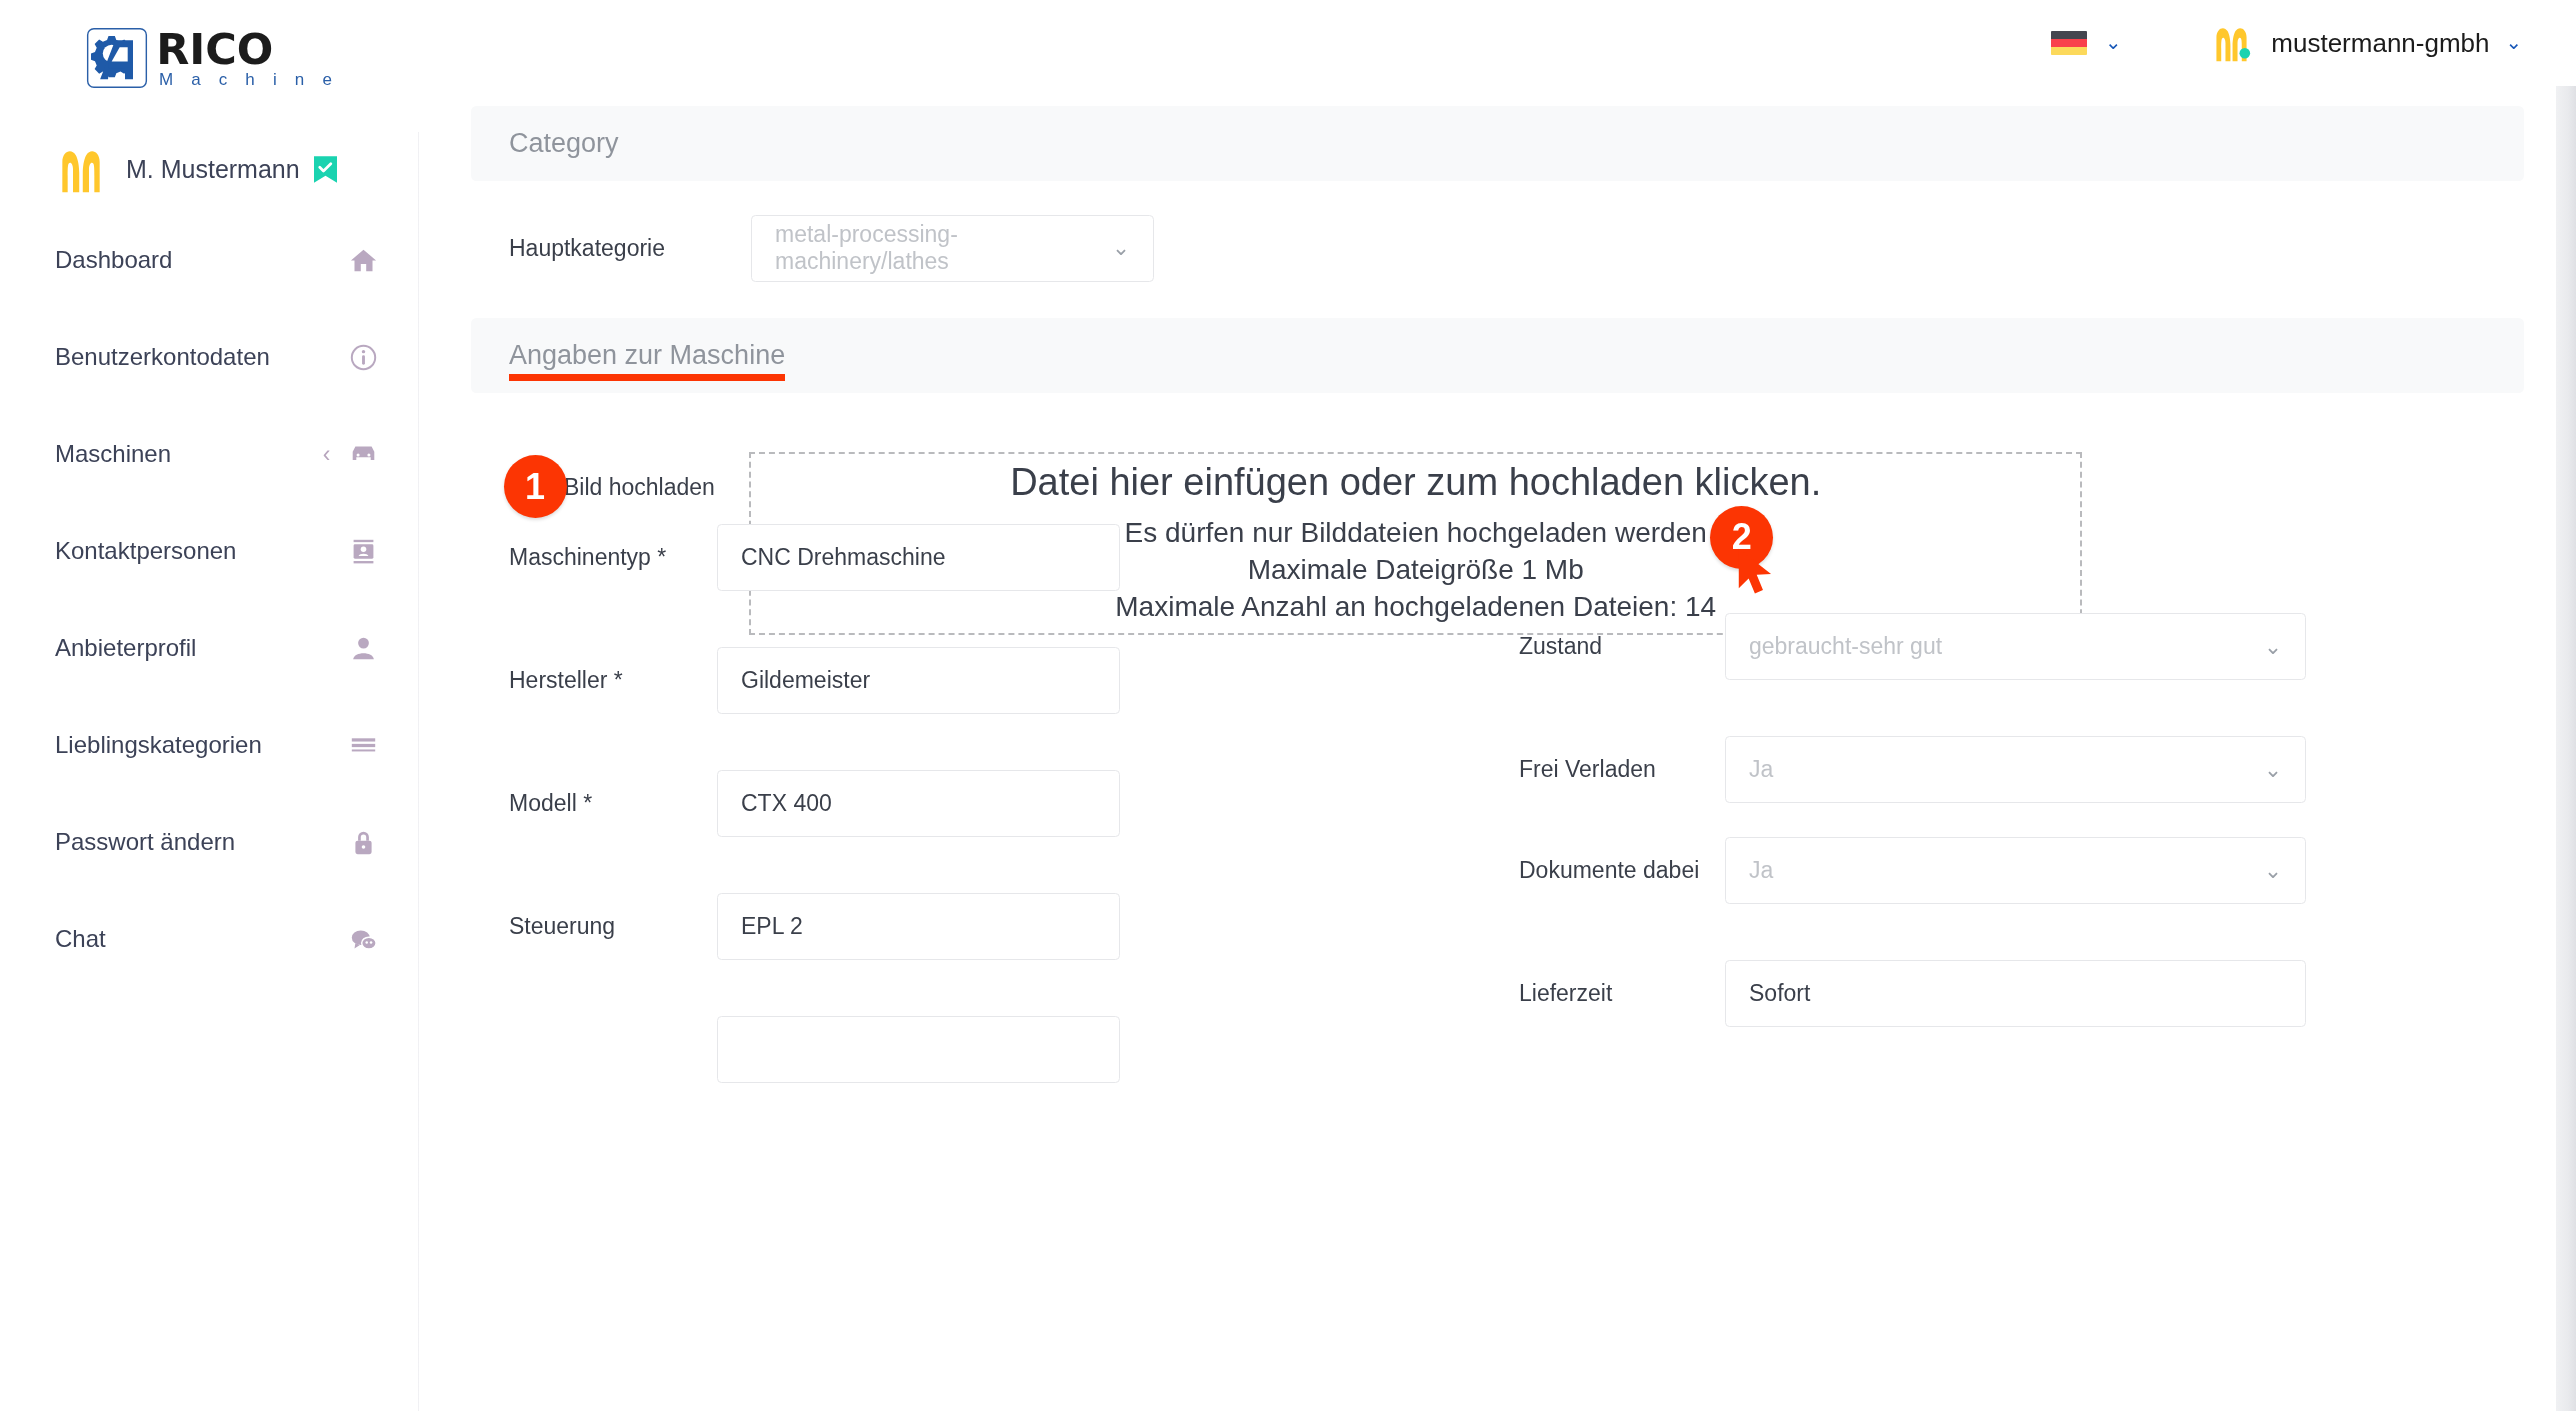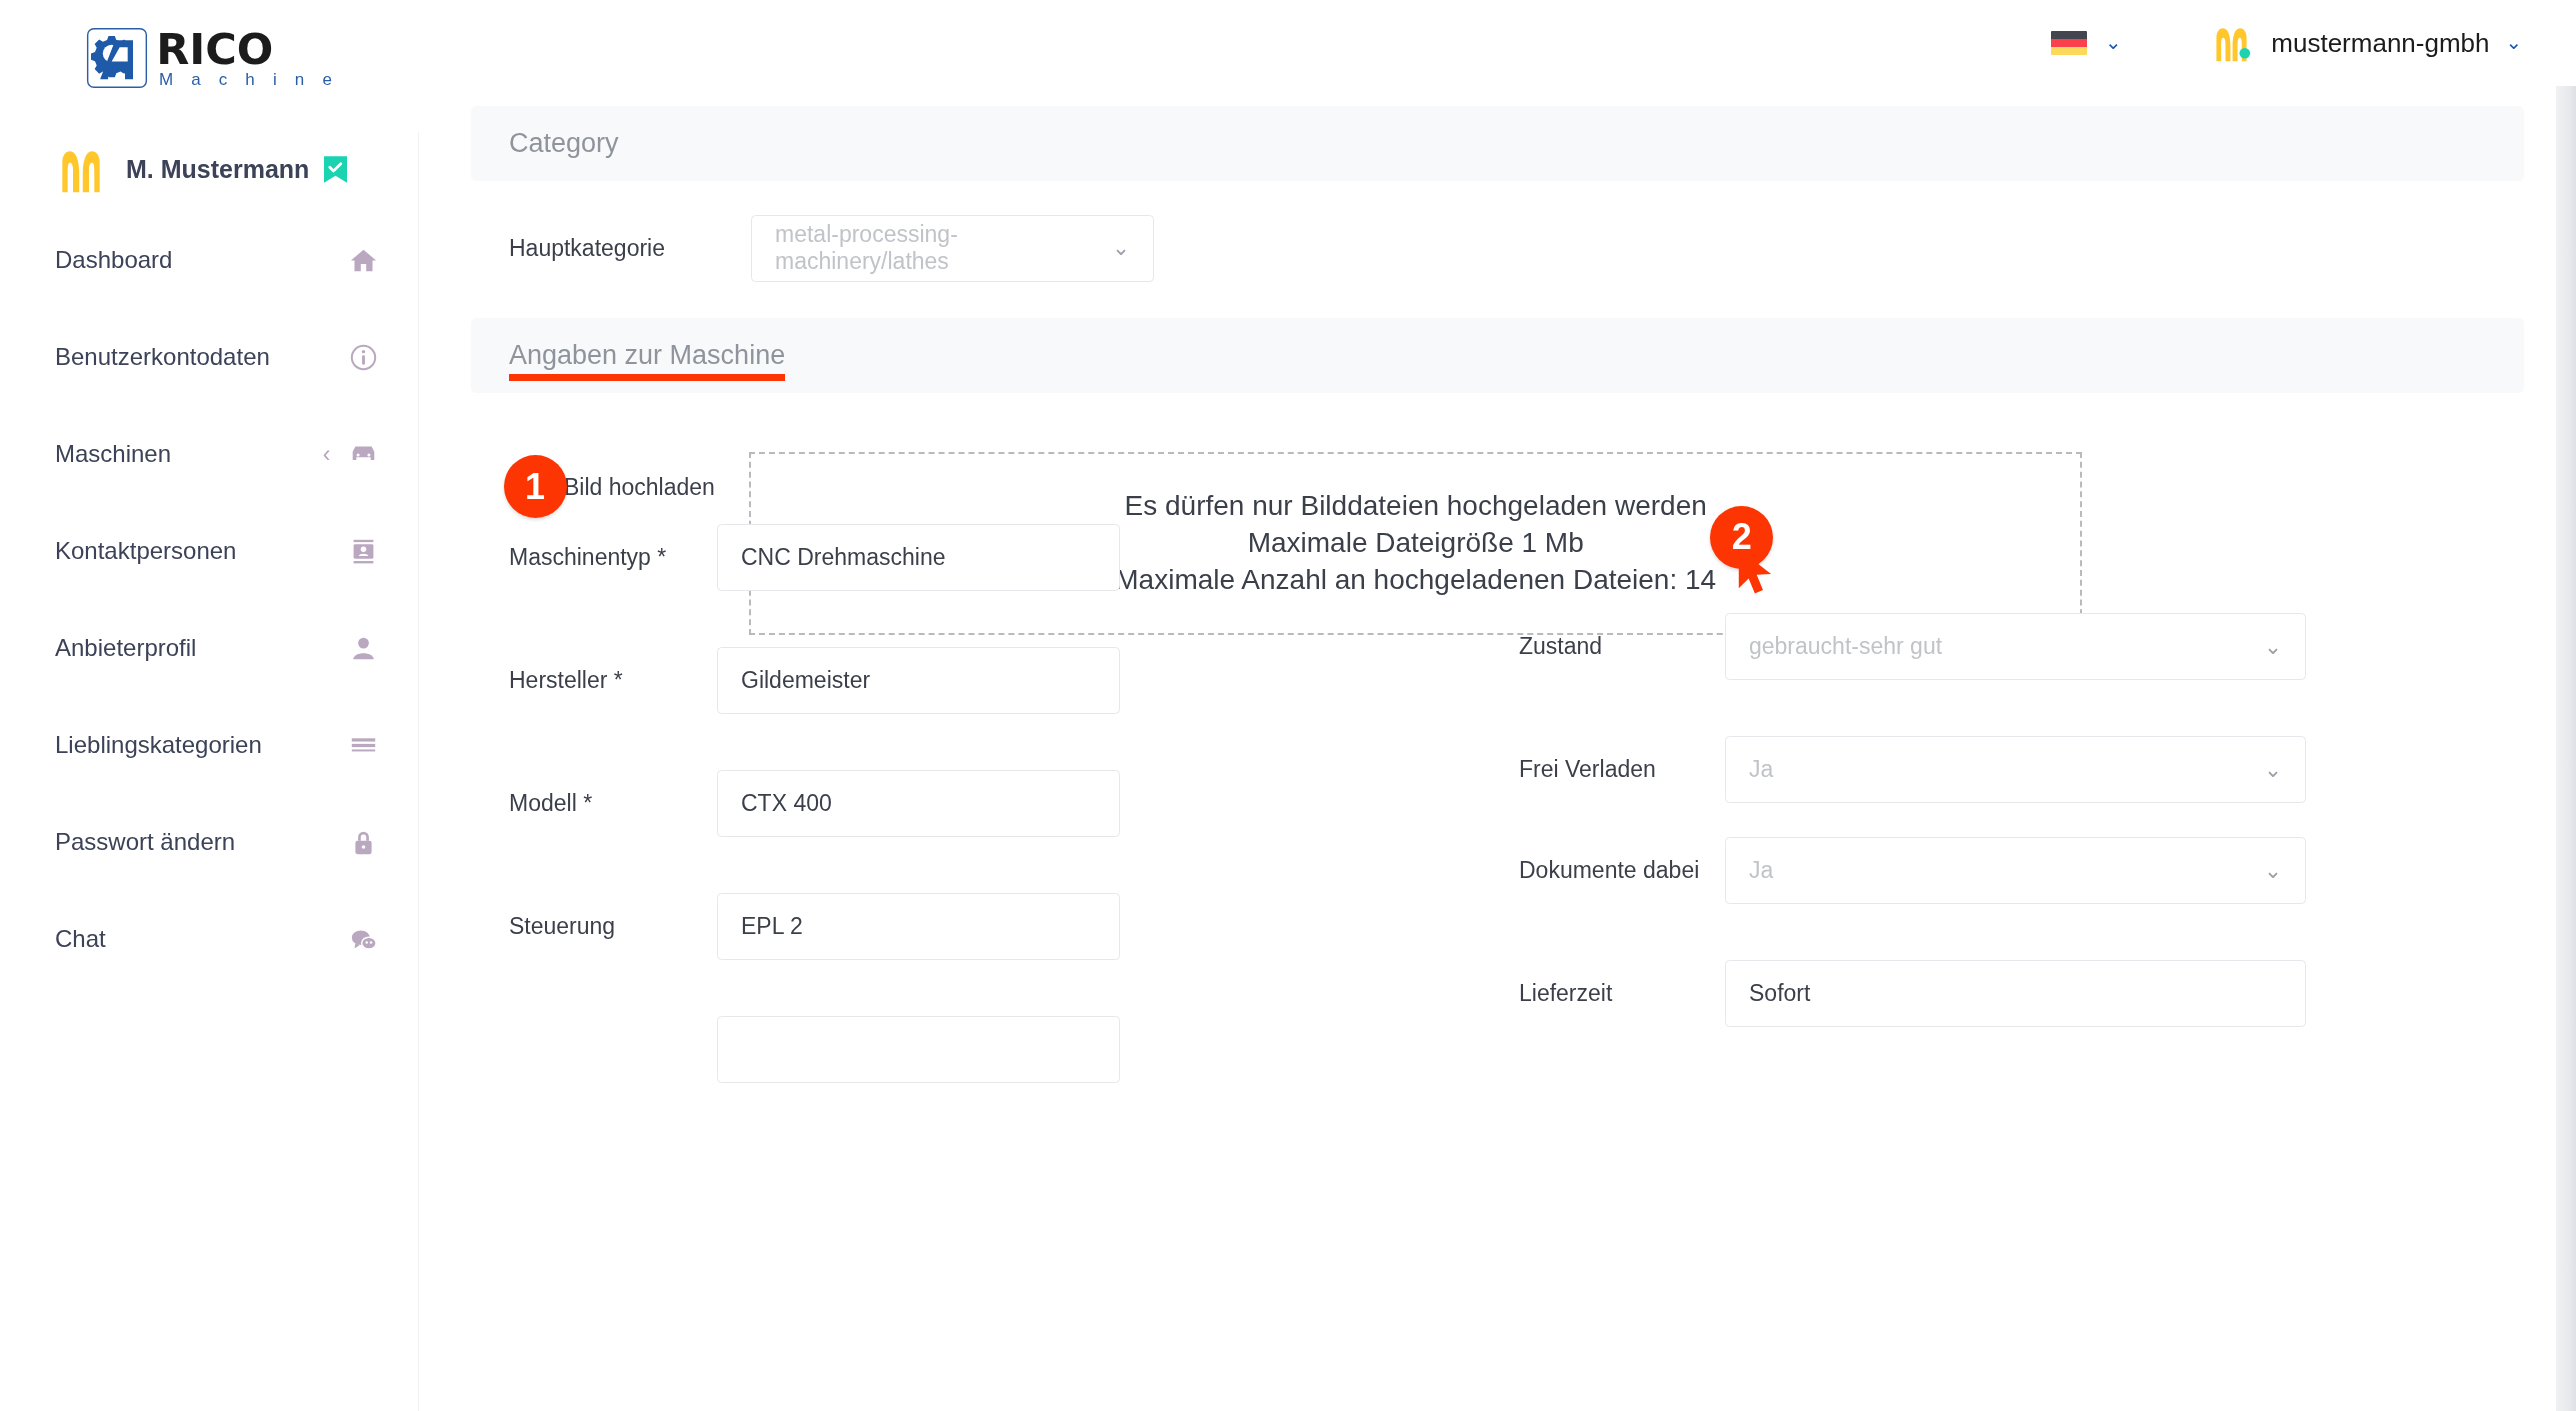--- a/index.html
+++ b/index.html
@@ -40,21 +40,21 @@
     margin-top: 0.9px; padding-left: 2.7px;
   }
 
   .user-row {
     display: flex; align-items: center;
     padding-left: 55px; height: 68px;
     margin-top: 19.7px;
   }
   .m-logo { width: 52px; height: 48px; flex: 0 0 52px; }
   .user-name {
-    font-size: 25px; color: #3c4257; font-weight: 700;
+    font-size: 25px; color: #3c4257; font-weight: 400;
     margin-left: 19px; white-space: nowrap;
   }
   .verified-badge { margin-left: 14.3px; width: 23px; height: 27px; }
 
   .nav { margin-top: 32px; }
   .nav-item {
     display: flex; align-items: center;
     height: 49px;
     padding: 0 42px 0 55px;
     margin-bottom: 48px;
@@ -443,20 +443,21 @@
       <div class="section-head underlined">
         <span class="title">Angaben zur Maschine</span>
       </div>
 
       <div class="upload-row">
         <div class="upload-label-col">
           <span class="badge">1</span>
           <span class="upload-label">Bild hochladen</span>
         </div>
         <div class="dropzone">
+          <span class="dz-title">Datei hier einfügen oder zum hochladen klicken.</span>
           <span class="dz-sub">Es dürfen nur Bilddateien hochgeladen werden</span>
           <span class="dz-sub">Maximale Dateigröße 1 Mb</span>
           <span class="dz-sub">Maximale Anzahl an hochgeladenen Dateien: 14</span>
 
           <span class="badge2">2</span>
           <span class="cursor-arrow">
             <svg viewBox="0 0 52 58" width="47" height="52">
               <path d="M4 2 L4 46 L15 35 L22 52 L31 48 L24 31 L40 30 Z" fill="#fc3503"></path>
             </svg>
           </span>

